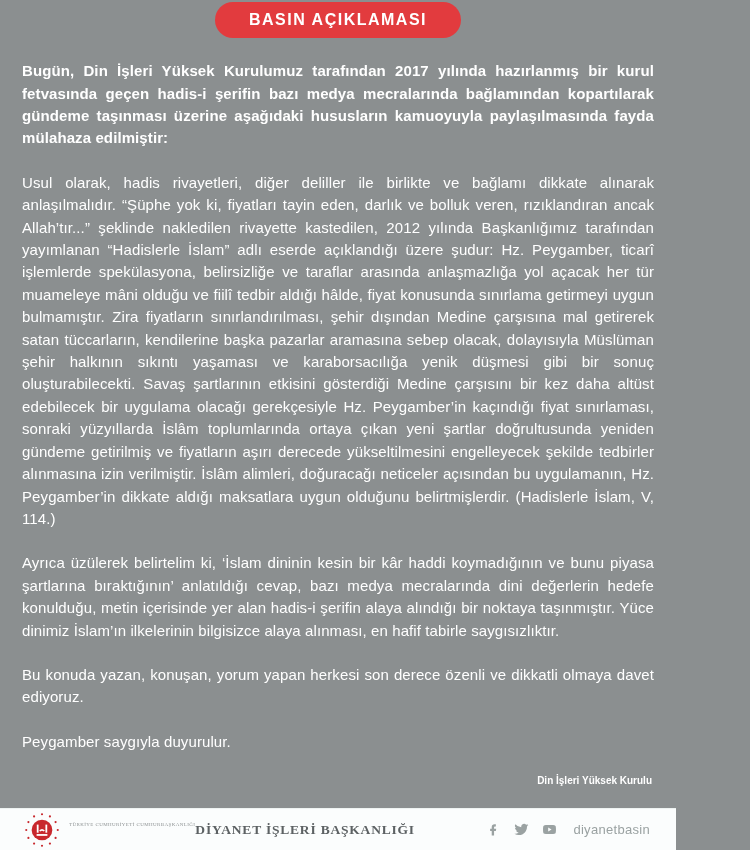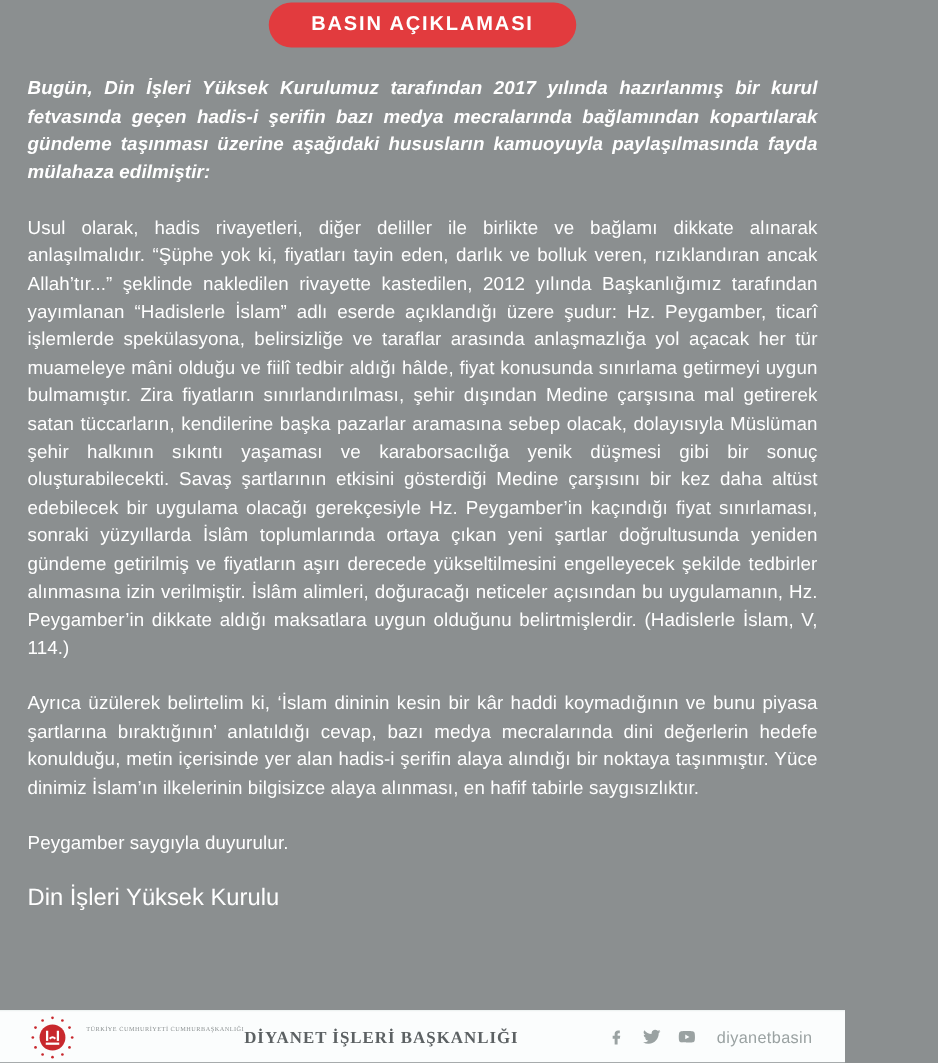--- a/index.html
+++ b/index.html
@@ -37,24 +37,25 @@
     padding: 22px 22px 0 22px;
     color: #ffffff;
   }
   .content p {
     font-size: 15px;
     line-height: 22.4px;
     text-align: justify;
     letter-spacing: 0.1px;
     margin-bottom: 22px;
   }
-  .content p.lead { font-weight: bold; font-style: italic; }
+  .content p.lead { font-weight: bold; }
   .signature {
-    font-weight: normal;
-    font-size: 19px;
+    text-align: right;
+    font-weight: bold;
+    font-size: 10px;
     margin-top: 18px;
     padding-right: 2px;
   }
   
   .footer {
     flex: 0 0 auto;
     height: 42px;
     background: #fbfdfd;
     border-top: 1px solid #eef3f2;
     display: flex;
@@ -95,20 +96,21 @@
 <div class="page">
 
   <div class="badge-wrap">
     <div class="badge">BASIN AÇIKLAMASI</div>
   </div>
 
   <div class="content">
     <p class="lead">Bugün, Din İşleri Yüksek Kurulumuz tarafından 2017 yılında hazırlanmış bir kurul fetvasında geçen hadis-i şerifin bazı medya mecralarında bağlamından kopartılarak gündeme taşınması üzerine aşağıdaki hususların kamuoyuyla paylaşılmasında fayda mülahaza edilmiştir:</p>
     <p>Usul olarak, hadis rivayetleri, diğer deliller ile birlikte ve bağlamı dikkate alınarak anlaşılmalıdır. “Şüphe yok ki, fiyatları tayin eden, darlık ve bolluk veren, rızıklandıran ancak Allah’tır...” şeklinde nakledilen rivayette kastedilen, 2012 yılında Başkanlığımız tarafından yayımlanan “Hadislerle İslam” adlı eserde açıklandığı üzere şudur: Hz. Peygamber, ticarî işlemlerde spekülasyona, belirsizliğe ve taraflar arasında anlaşmazlığa yol açacak her tür muameleye mâni olduğu ve fiilî tedbir aldığı hâlde, fiyat konusunda sınırlama getirmeyi uygun bulmamıştır. Zira fiyatların sınırlandırılması, şehir dışından Medine çarşısına mal getirerek satan tüccarların, kendilerine başka pazarlar aramasına sebep olacak, dolayısıyla Müslüman şehir halkının sıkıntı yaşaması ve karaborsacılığa yenik düşmesi gibi bir sonuç oluşturabilecekti. Savaş şartlarının etkisini gösterdiği Medine çarşısını bir kez daha altüst edebilecek bir uygulama olacağı gerekçesiyle Hz. Peygamber’in kaçındığı fiyat sınırlaması, sonraki yüzyıllarda İslâm toplumlarında ortaya çıkan yeni şartlar doğrultusunda yeniden gündeme getirilmiş ve fiyatların aşırı derecede yükseltilmesini engelleyecek şekilde tedbirler alınmasına izin verilmiştir. İslâm alimleri, doğuracağı neticeler açısından bu uygulamanın, Hz. Peygamber’in dikkate aldığı maksatlara uygun olduğunu belirtmişlerdir. (Hadislerle İslam, V, 114.)</p>
     <p>Ayrıca üzülerek belirtelim ki, ‘İslam dininin kesin bir kâr haddi koymadığının ve bunu piyasa şartlarına bıraktığının’ anlatıldığı cevap, bazı medya mecralarında dini değerlerin hedefe konulduğu, metin içerisinde yer alan hadis-i şerifin alaya alındığı bir noktaya taşınmıştır. Yüce dinimiz İslam’ın ilkelerinin bilgisizce alaya alınması, en hafif tabirle saygısızlıktır.</p>
+    <p>Bu konuda yazan, konuşan, yorum yapan herkesi son derece özenli ve dikkatli olmaya davet ediyoruz.</p>
     <p>Peygamber saygıyla duyurulur.</p>
     <div class="signature">Din İşleri Yüksek Kurulu</div>
   </div>
 
   <div class="footer">
     <div class="footer-left">
       <span class="logo">
         <svg viewBox="0 0 40 40" xmlns="http://www.w3.org/2000/svg">
 
           <g fill="#c8282d">

